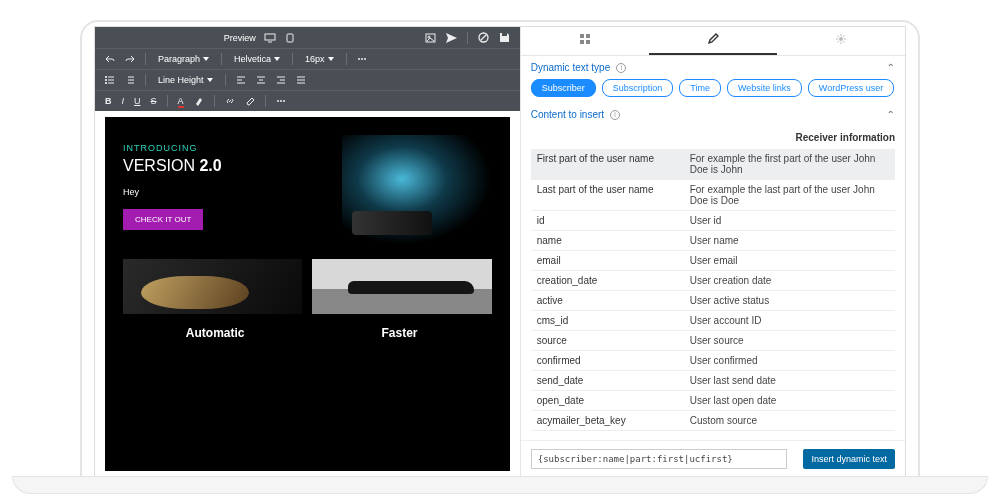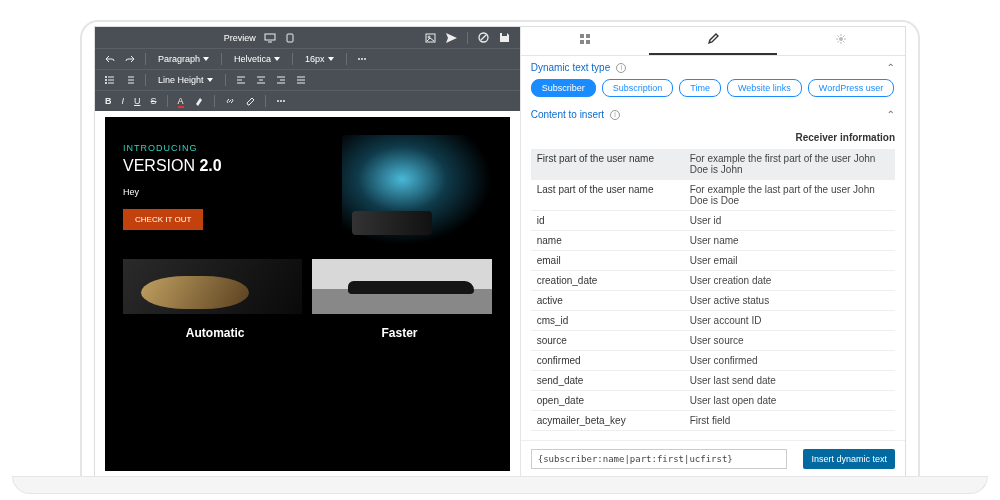--- a/index.html
+++ b/index.html
@@ -19,21 +19,21 @@
   .ticon { padding:2px; opacity:.9; }
 
   .canvas { flex:1; background:#fff; padding: 6px 10px; overflow:hidden;}
   .email { background:#000; color:#fff; height:100%; overflow:hidden;}
   .hero { display:flex; padding: 18px 18px 8px 18px; gap:12px; }
   .hero-text { flex:1; }
   .intro { color:#2dd4bf; font-size:9px; letter-spacing:1px; margin-top:8px;}
   .vtitle { font-size:16px; font-weight:300; margin-top:4px;}
   .vtitle b { font-weight:800;}
   .hey { font-size:9px; margin-top:12px;}
-  .cta { display:inline-block; background:#c2410c; color:#fff; font-size:8px; padding:6px 12px; margin-top:12px;}
+  .cta { display:inline-block; background:#a21caf; color:#fff; font-size:8px; padding:6px 12px; margin-top:12px;}
   .hero-img { width:150px; height:110px; background: radial-gradient(ellipse at 40% 40%, #4ab8d8 0%, #0f3a4a 35%, #000 70%); border-radius:2px; position:relative;}
   .hero-img::after{content:""; position:absolute; left:10px; bottom:10px; width:80px; height:24px; background:linear-gradient(90deg,#333,#111); border-radius:4px;}
   .thumbs { display:flex; gap:10px; padding: 6px 18px;}
   .thumb { flex:1; height:55px; background:#222; position:relative; overflow:hidden;}
   .thumb.a { background:linear-gradient(120deg,#2a2a2a,#0a0a0a);}
   .thumb.a::before{content:"";position:absolute;left:10%;right:30%;top:30%;bottom:10%;background:linear-gradient(120deg,#c0a060,#5a4020);border-radius:50%/60%;}
   .thumb.b { background:linear-gradient(#d8d8d8 55%, #888 55%);}
   .thumb.b::after{content:"";position:absolute;left:20%;right:10%;top:40%;height:24%;background:#151515;border-radius:6px 10px 4px 4px;}
   .captions { display:flex; padding: 6px 18px 14px 18px;}
   .captions span { flex:1; text-align:center; font-size:12px; font-weight:700;}
@@ -332,21 +332,21 @@
               <tr>
                 <td>send_date</td>
                 <td>User last send date</td>
               </tr>
               <tr>
                 <td>open_date</td>
                 <td>User last open date</td>
               </tr>
               <tr>
                 <td>acymailer_beta_key</td>
-                <td>First field</td>
+                <td>Custom source</td>
               </tr>
             </tbody>
           </table>
     </div>
 
     <div class="footer">
       <div class="code">{subscriber:name|part:first|ucfirst}</div>
       <div class="insert-btn">Insert dynamic text</div>
     </div>
   </div>

